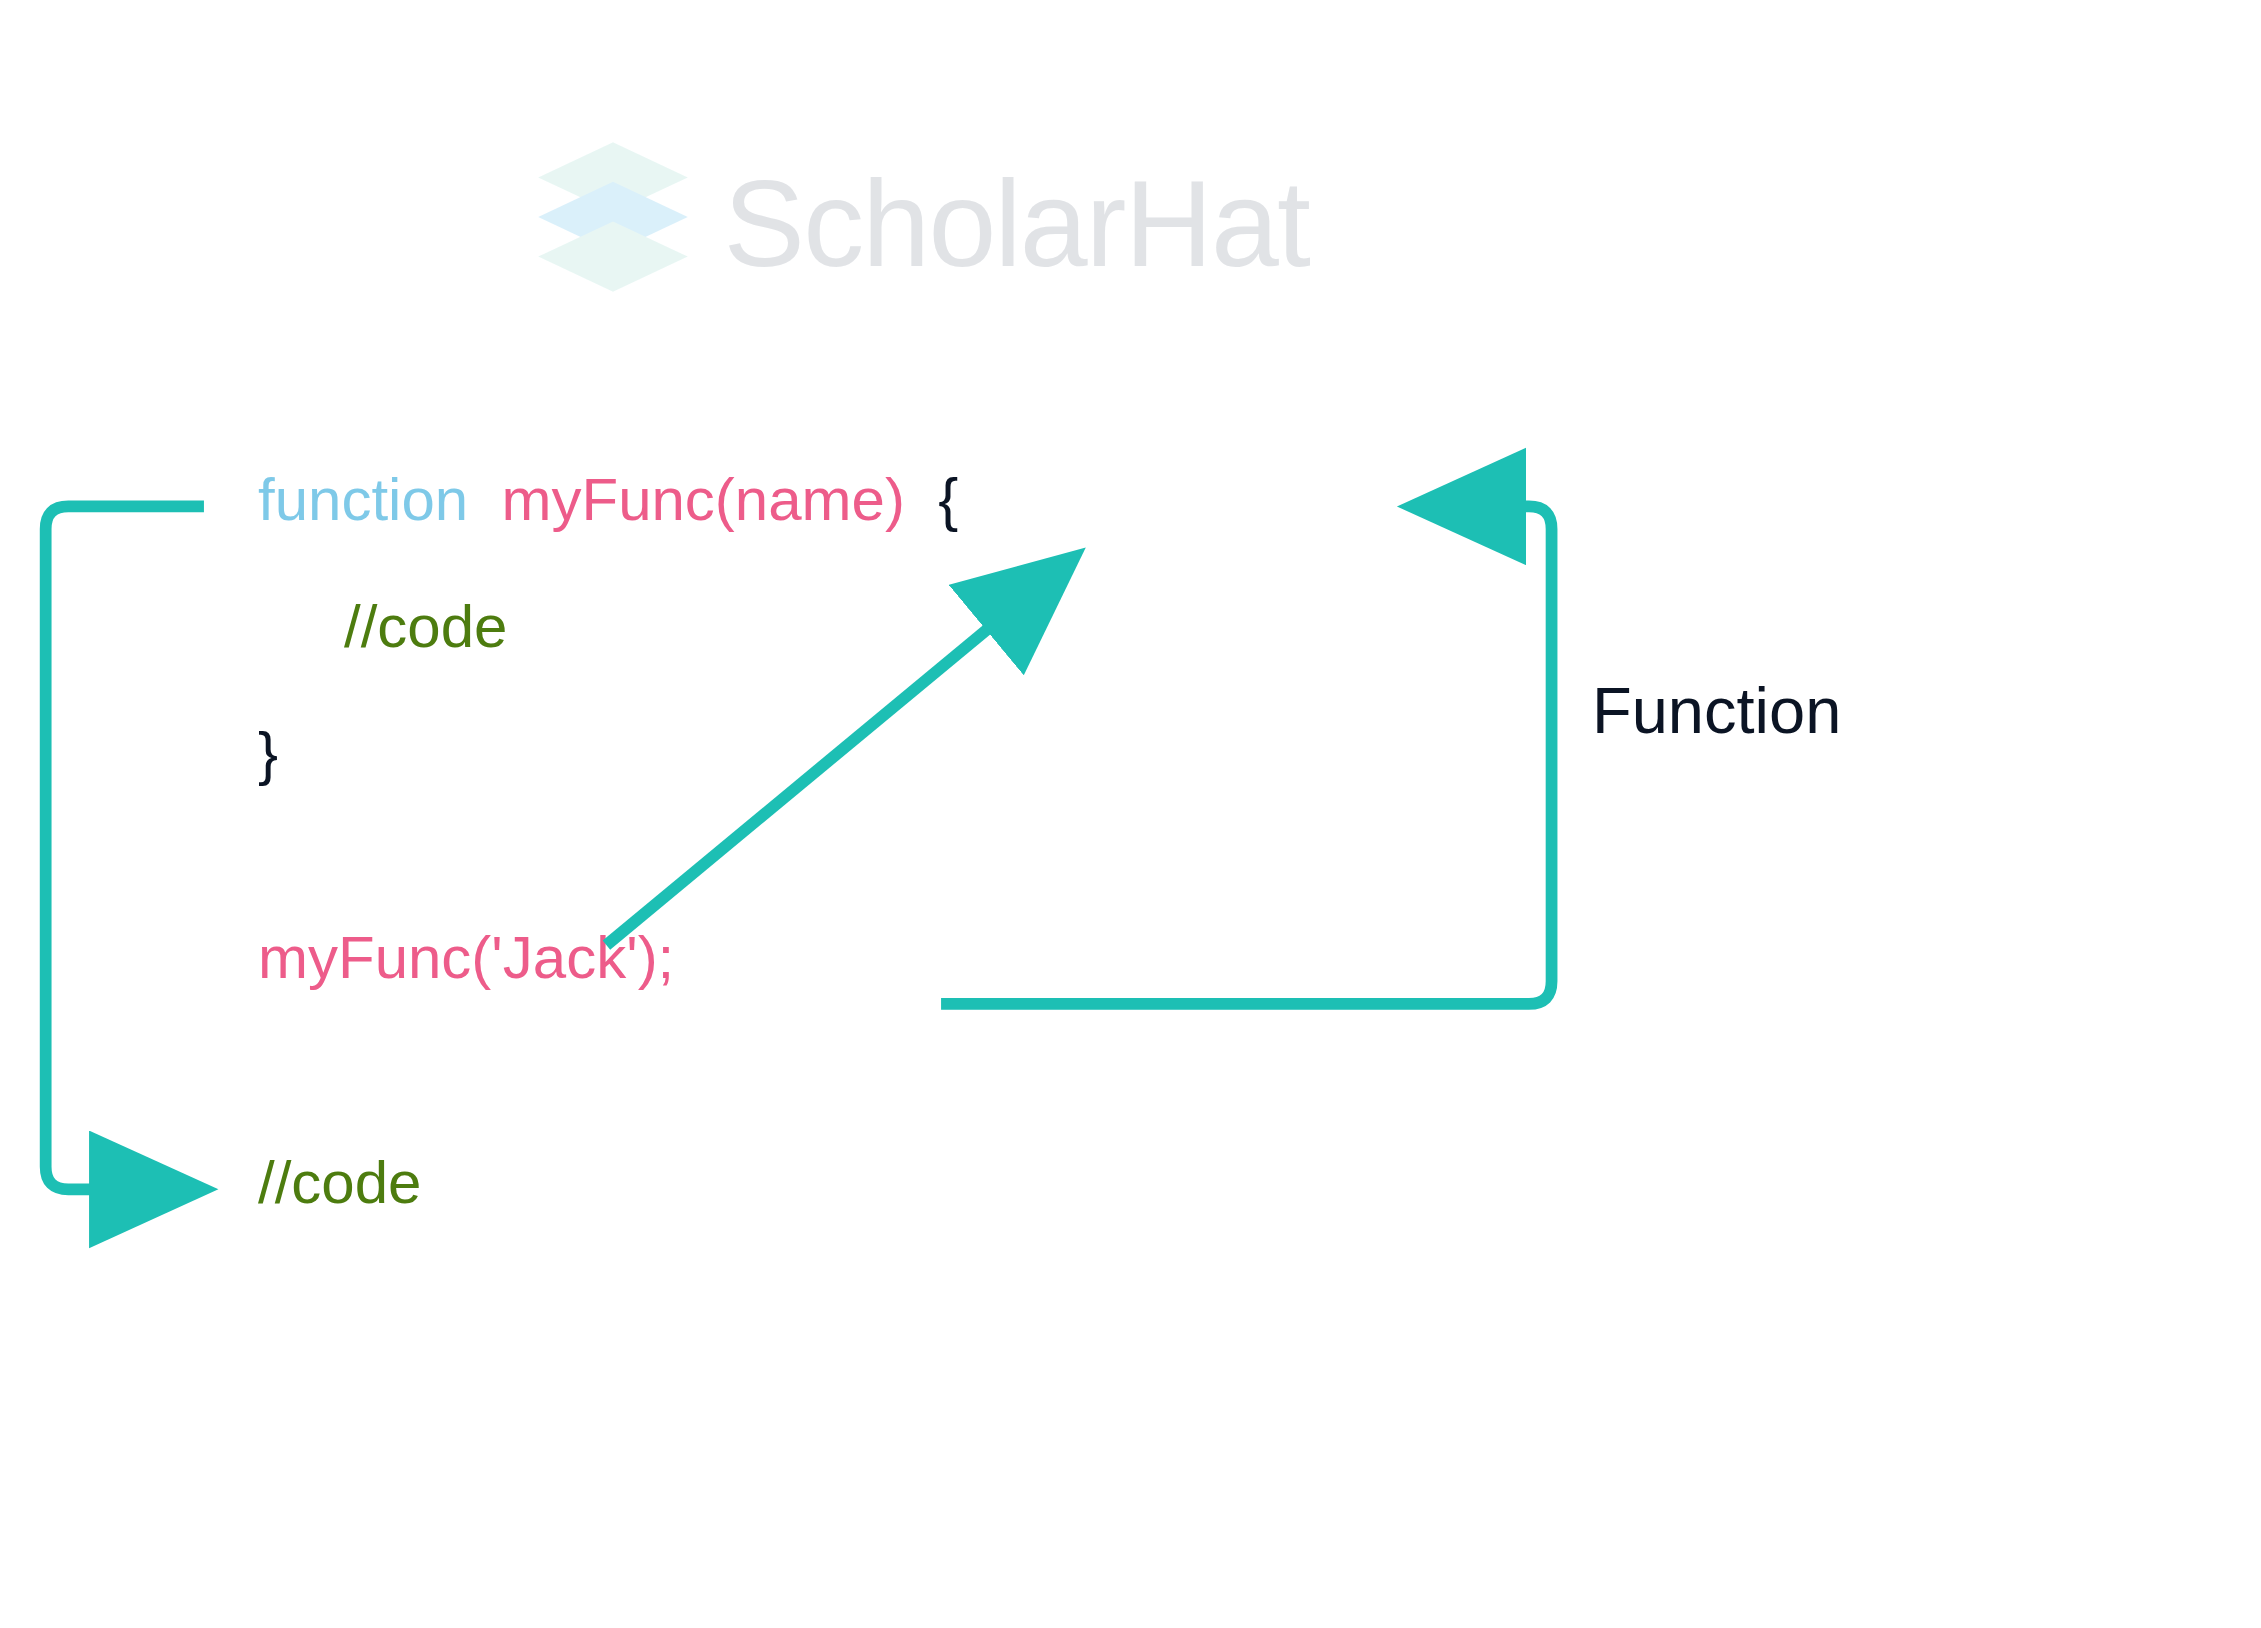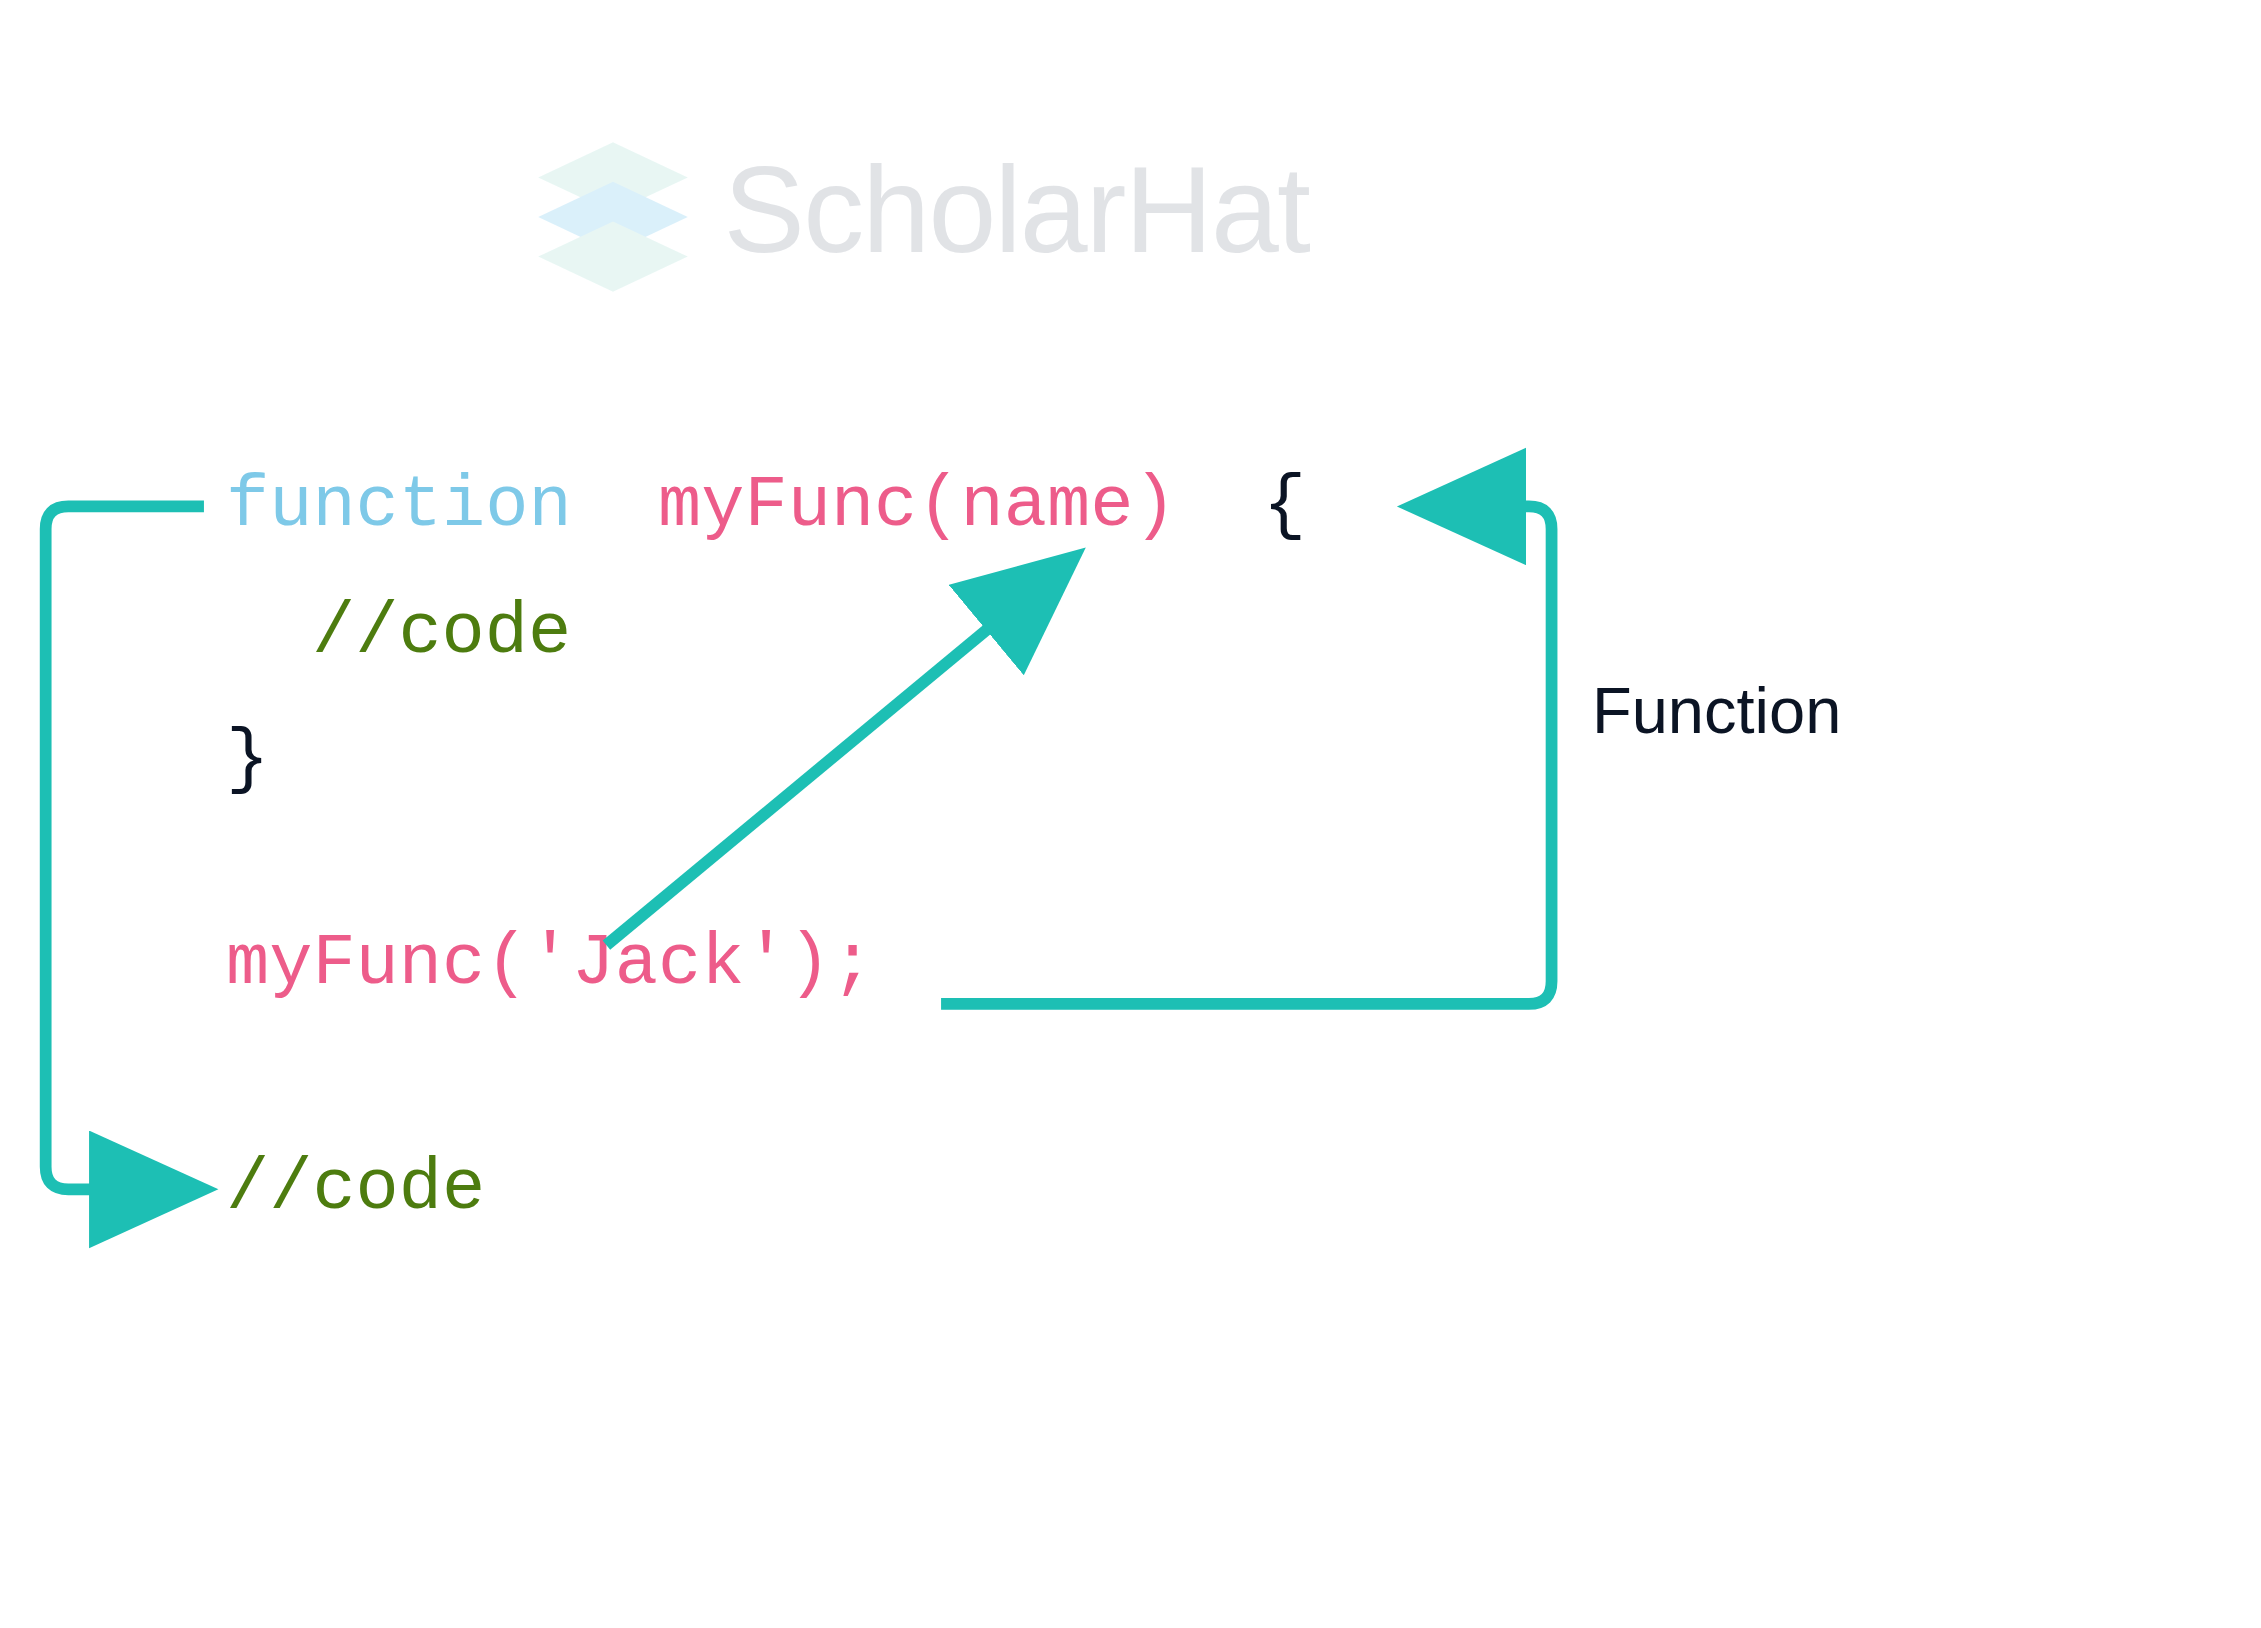--- a/index.html
+++ b/index.html
@@ -8,40 +8,41 @@
     height: 1628px;
     background: #ffffff;
     position: relative;
     font-family: "Helvetica Neue", Arial, sans-serif;
   }
   .logo-wrap {
     position: absolute;
     top: 140px;
     left: 525px;
     display: flex;
-    align-items: flex-start;
+    align-items: flex-end;
     gap: 22.6px;
     opacity: 0.55;
   }
   .logo-icon {
     width: 176px;
     height: 154px;
   }
   .logo-text {
     font-size: 122px;
     font-weight: 500;
     color: #c9cdd3;
     letter-spacing: -1.8px;
   }
   .code-block {
     position: absolute;
-    font-family: Liberation Mono, monospace;
-    font-size: 72px;
+    font-family: Liberation Sans, sans-serif;
+    font-size: 60px;
     line-height: 1;
     white-space: pre;
+    margin-left: 32px;
   }
   .kw { color: #7ec9e8; }
   .fn { color: #ed5c8a; }
   .cm { color: #4d7c0f; }
   .br { color: #0b1424; }
   .line1 { top: 470px; left: 226px; }
   .line2 { top: 597px; left: 312px; }
   .line3 { top: 724px; left: 226px; }
   .line4 { top: 928px; left: 226px; }
   .line5 { top: 1153px; left: 226px; }

